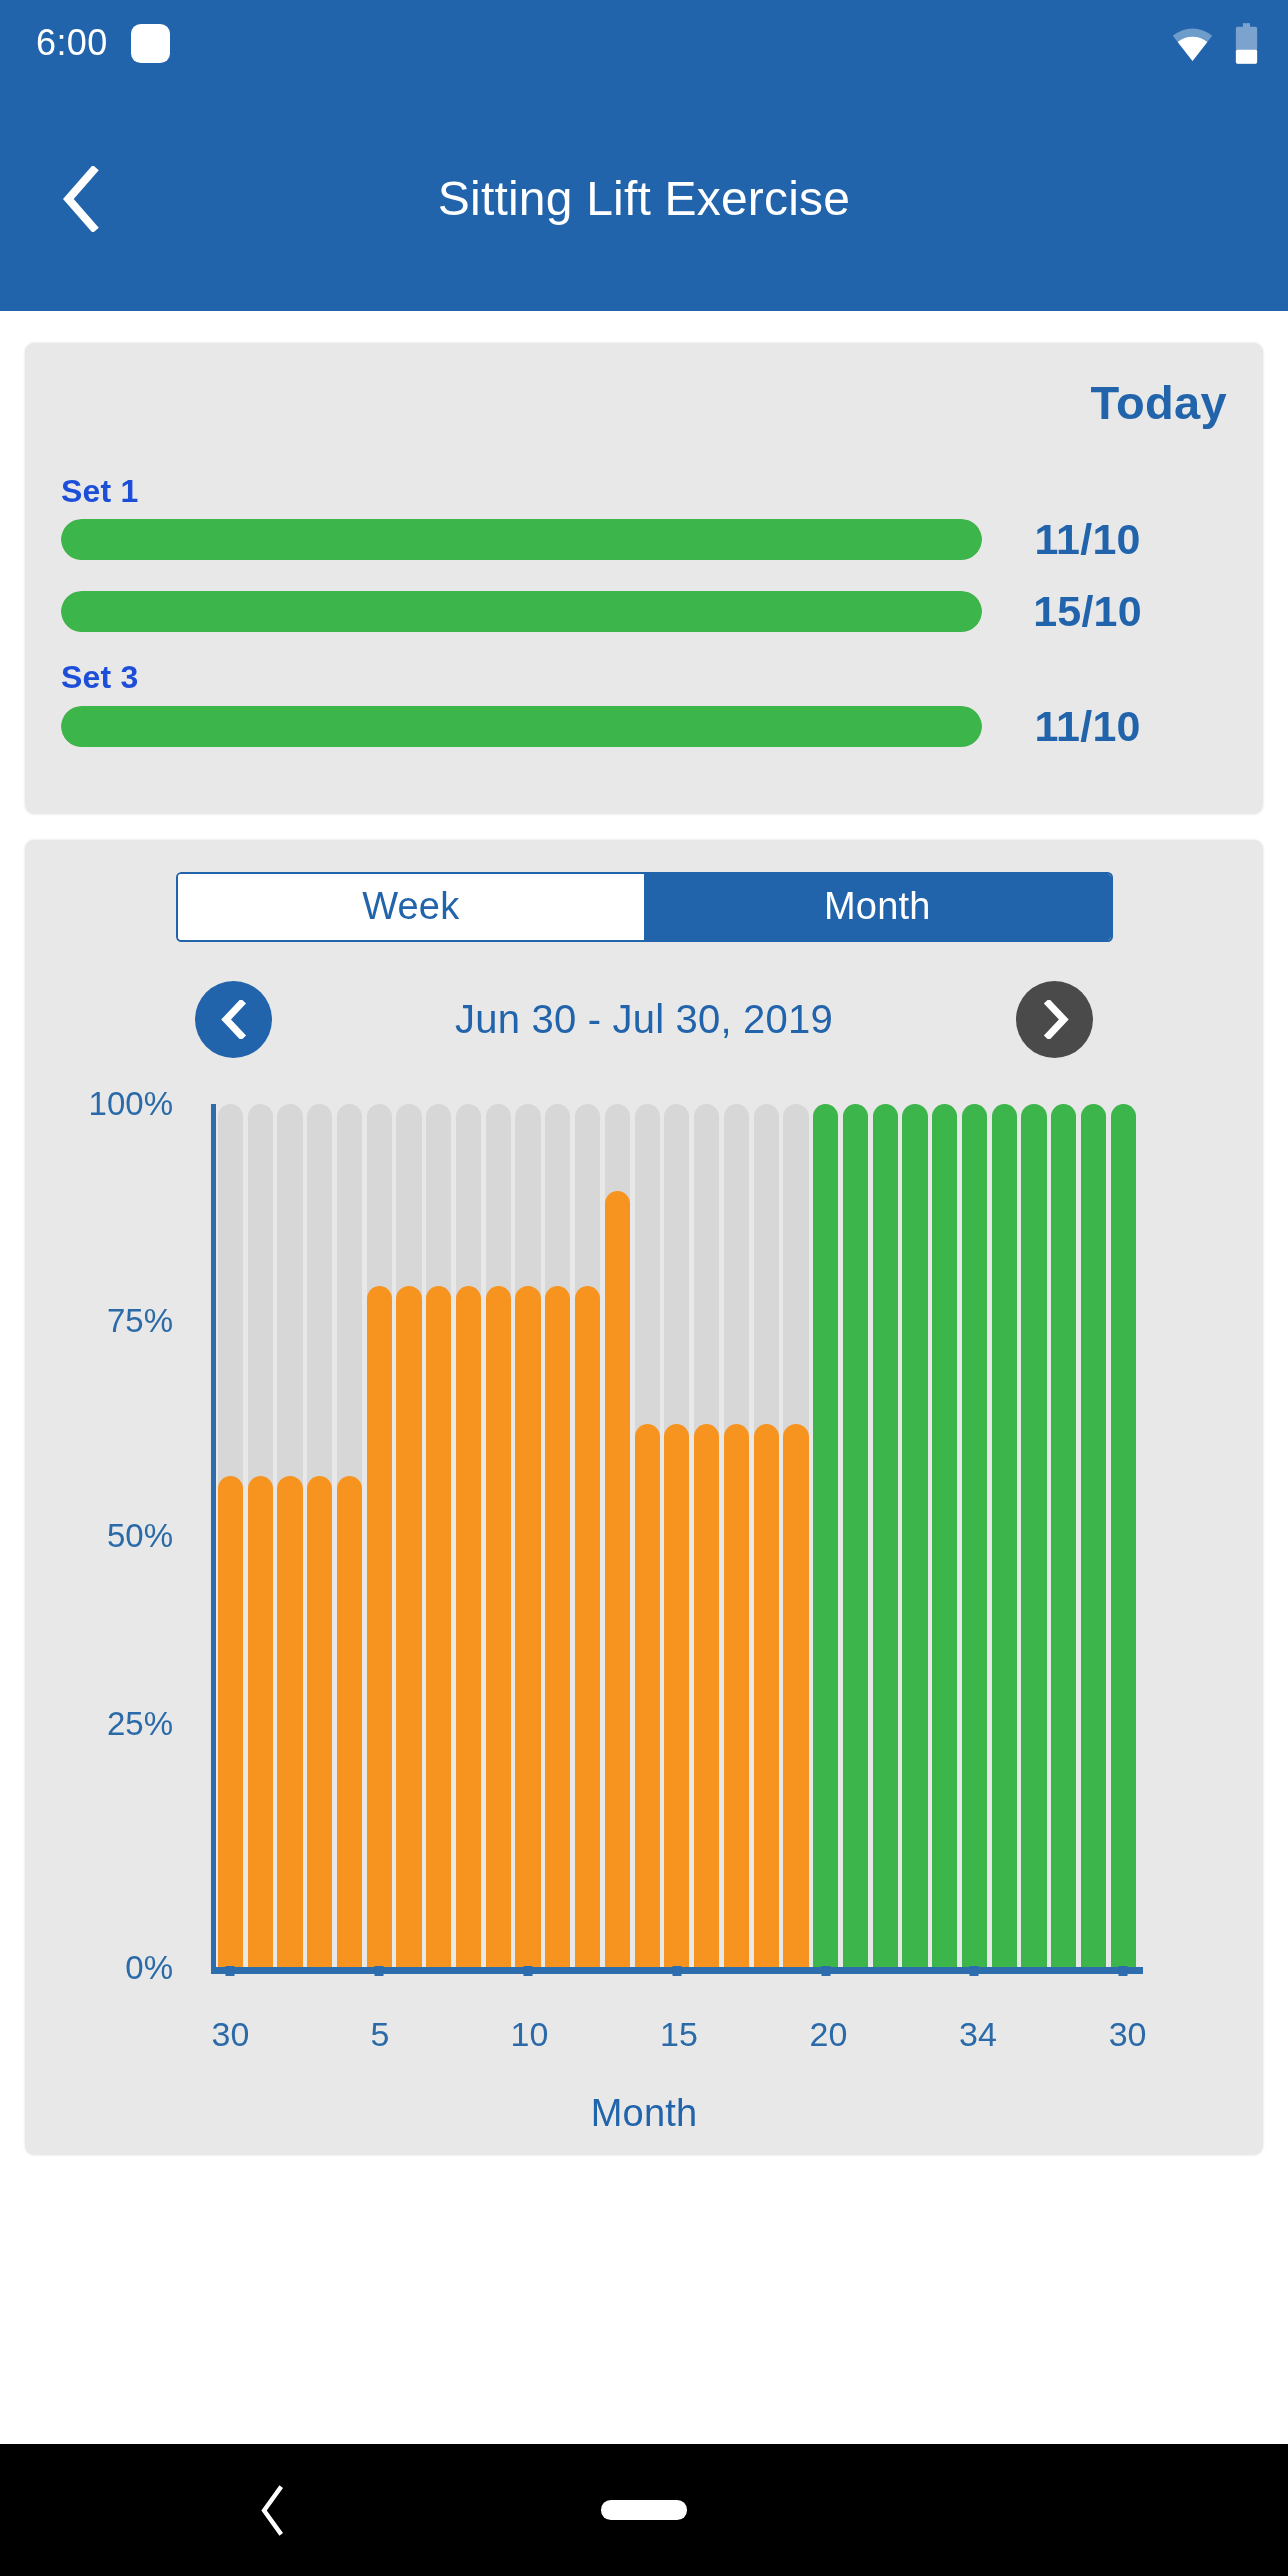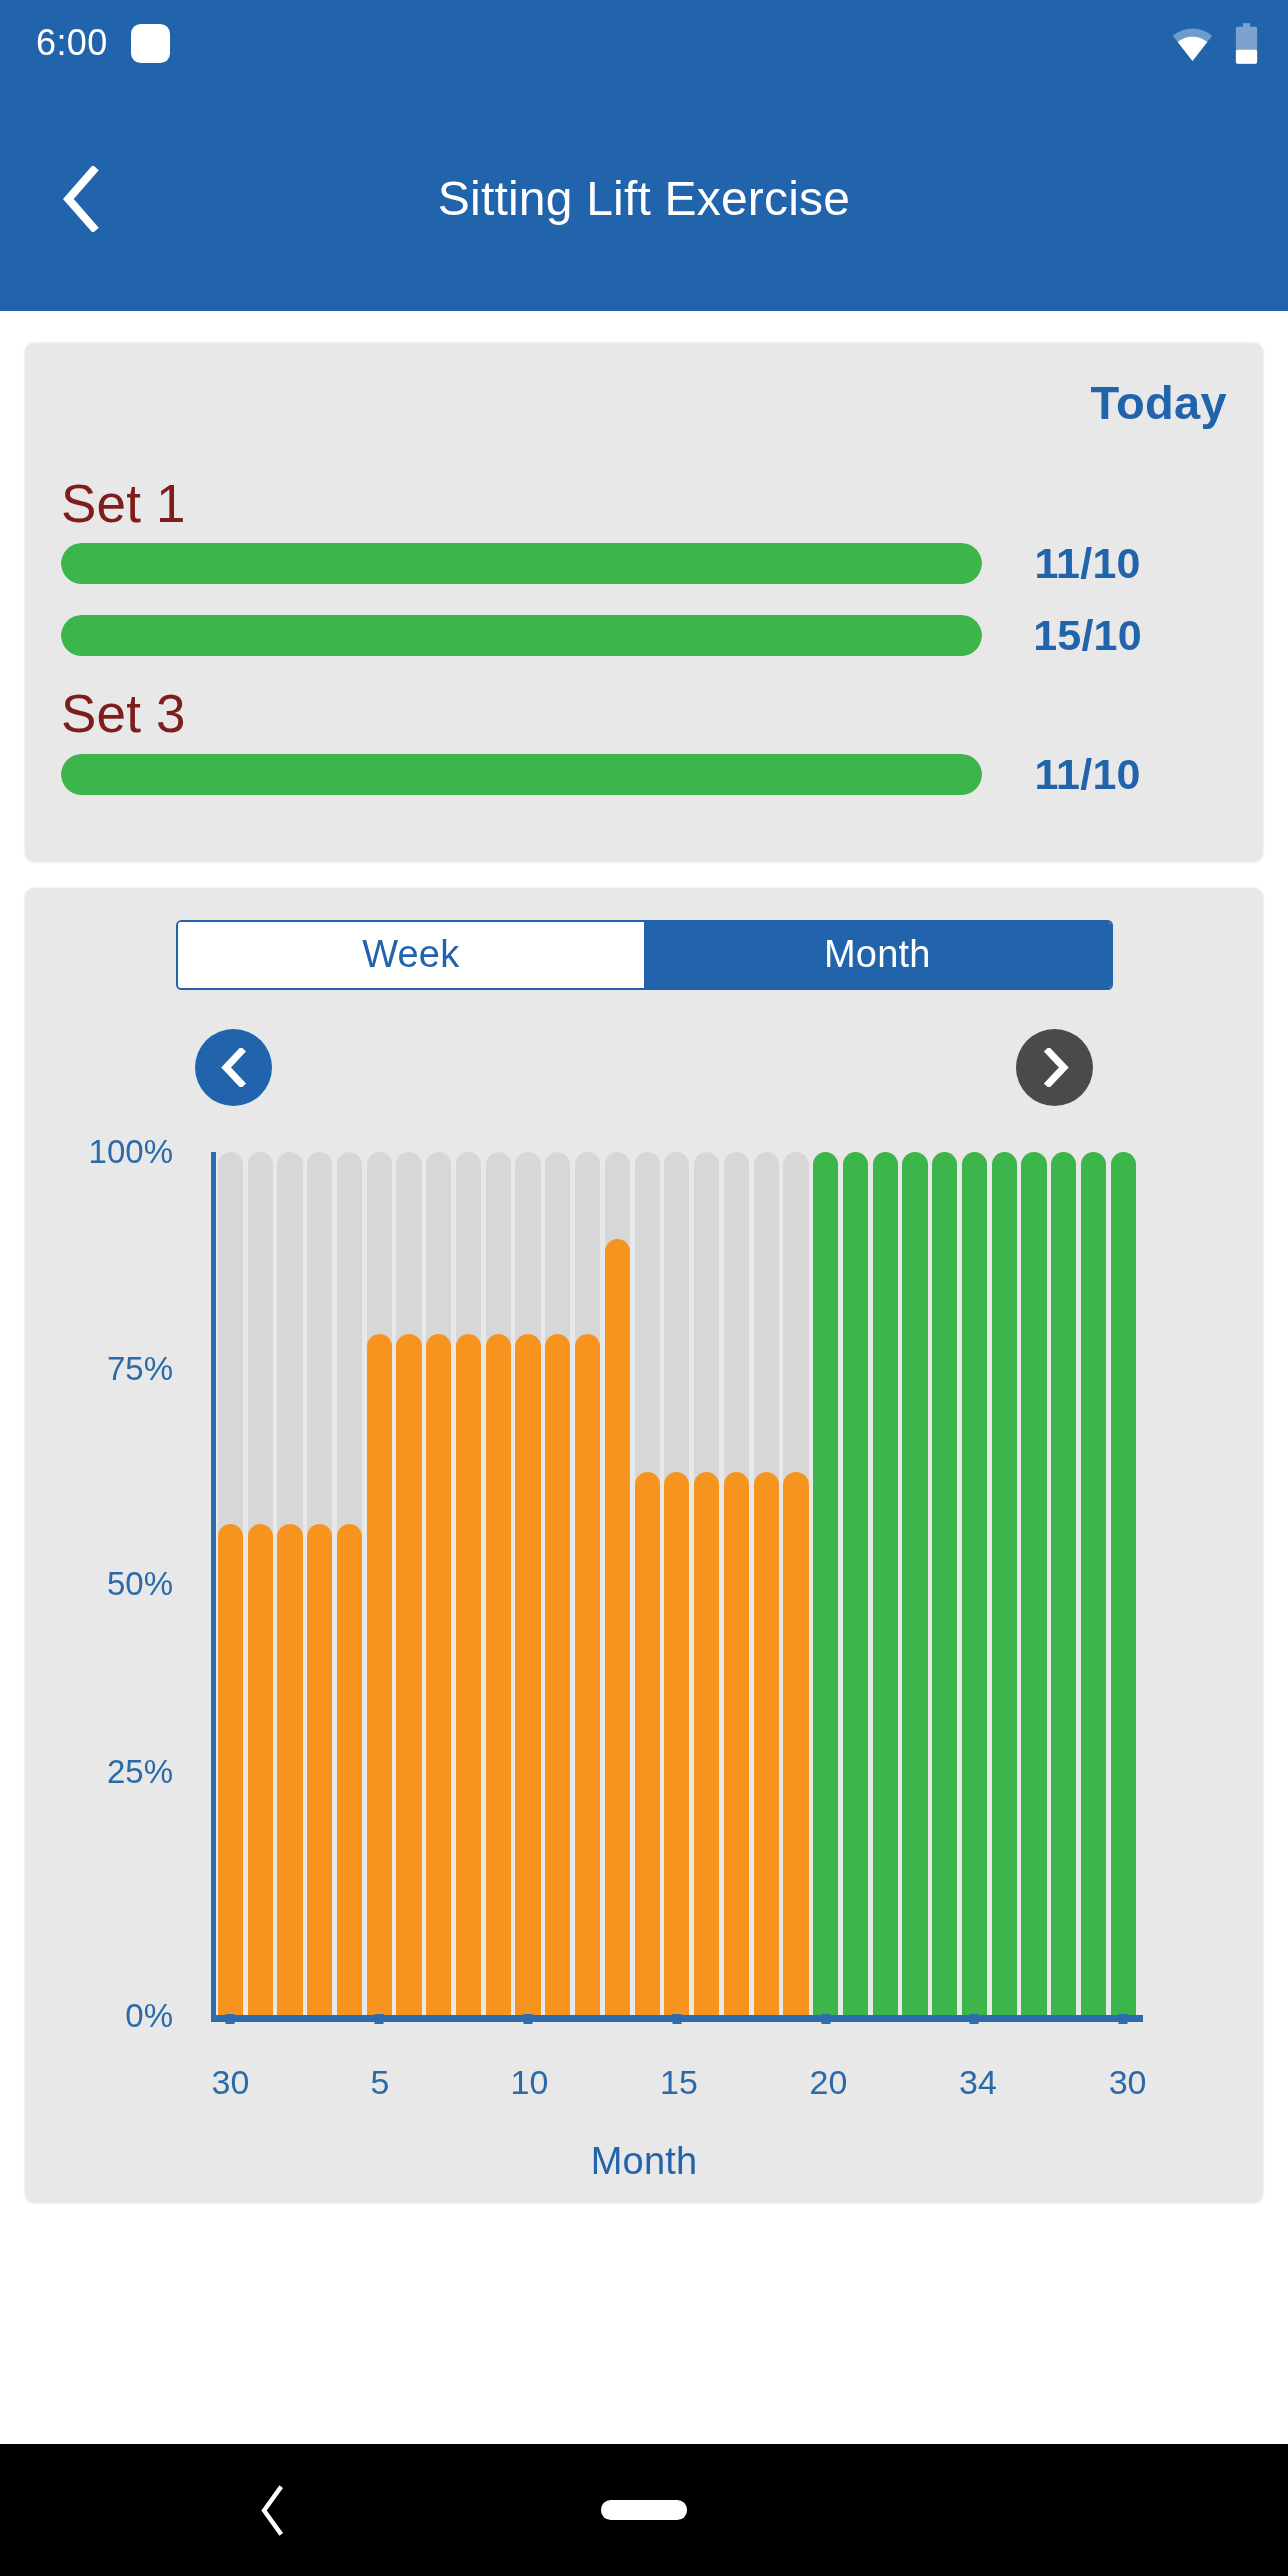--- a/index.html
+++ b/index.html
@@ -46,21 +46,21 @@
     margin:0 25px;
     box-shadow:0 0.9px 2.7px rgba(0,0,0,.13);
   }
   .card-today{ margin-top:32px; padding:32px 36px 39px 36px; }
   .today-title{
     text-align:right; color:#2264ab;
     font-size:47px; font-weight:bold; letter-spacing:0.3px;
     margin-bottom:43px;
   }
   .set-label{
-    color:#7f1d1d; font-size:53px; font-weight:normal; letter-spacing:0.2px;
+    color:#1d4ed8; font-size:32px; font-weight:bold; letter-spacing:0.2px;
     margin-bottom:5.4px;
   }
   .set-row{ display:flex; align-items:center; gap:16px; margin-bottom:23px; }
   .set-track{
     flex:1 1 auto; height:41px; background:#ddd8d2;
     border-radius:20.6px; overflow:hidden; max-width:921px;
     box-shadow:inset 0 0.9px 1.8px rgba(0,0,0,.10);
   }
   .set-fill{ height:100%; background:#40b254; border-radius:20.6px; }
   .set-value{
@@ -242,20 +242,21 @@
       <div class="seg active">Month</div>
     </div>
   </div>
 
   <div class="daterow">
     <div class="navbtn prev">
       <svg width="30" height="39" viewBox="0 0 34 44">
         <polyline points="25,4 8,22 25,40" fill="none" stroke="#ffffff" stroke-width="8" stroke-linecap="square"></polyline>
       </svg>
     </div>
+    <div class="daterange">Jun 30 - Jul 30, 2019</div>
     <div class="navbtn next">
       <svg width="30" height="39" viewBox="0 0 34 44">
         <polyline points="10,4 27,22 10,40" fill="none" stroke="#ffffff" stroke-width="8" stroke-linecap="square"></polyline>
       </svg>
     </div>
   </div>
 
   <div class="plotarea">
     <div class="yaxis-labels" id="ytick-host">
         <div class="ytick" style="top: 10.7px;">100%</div>

